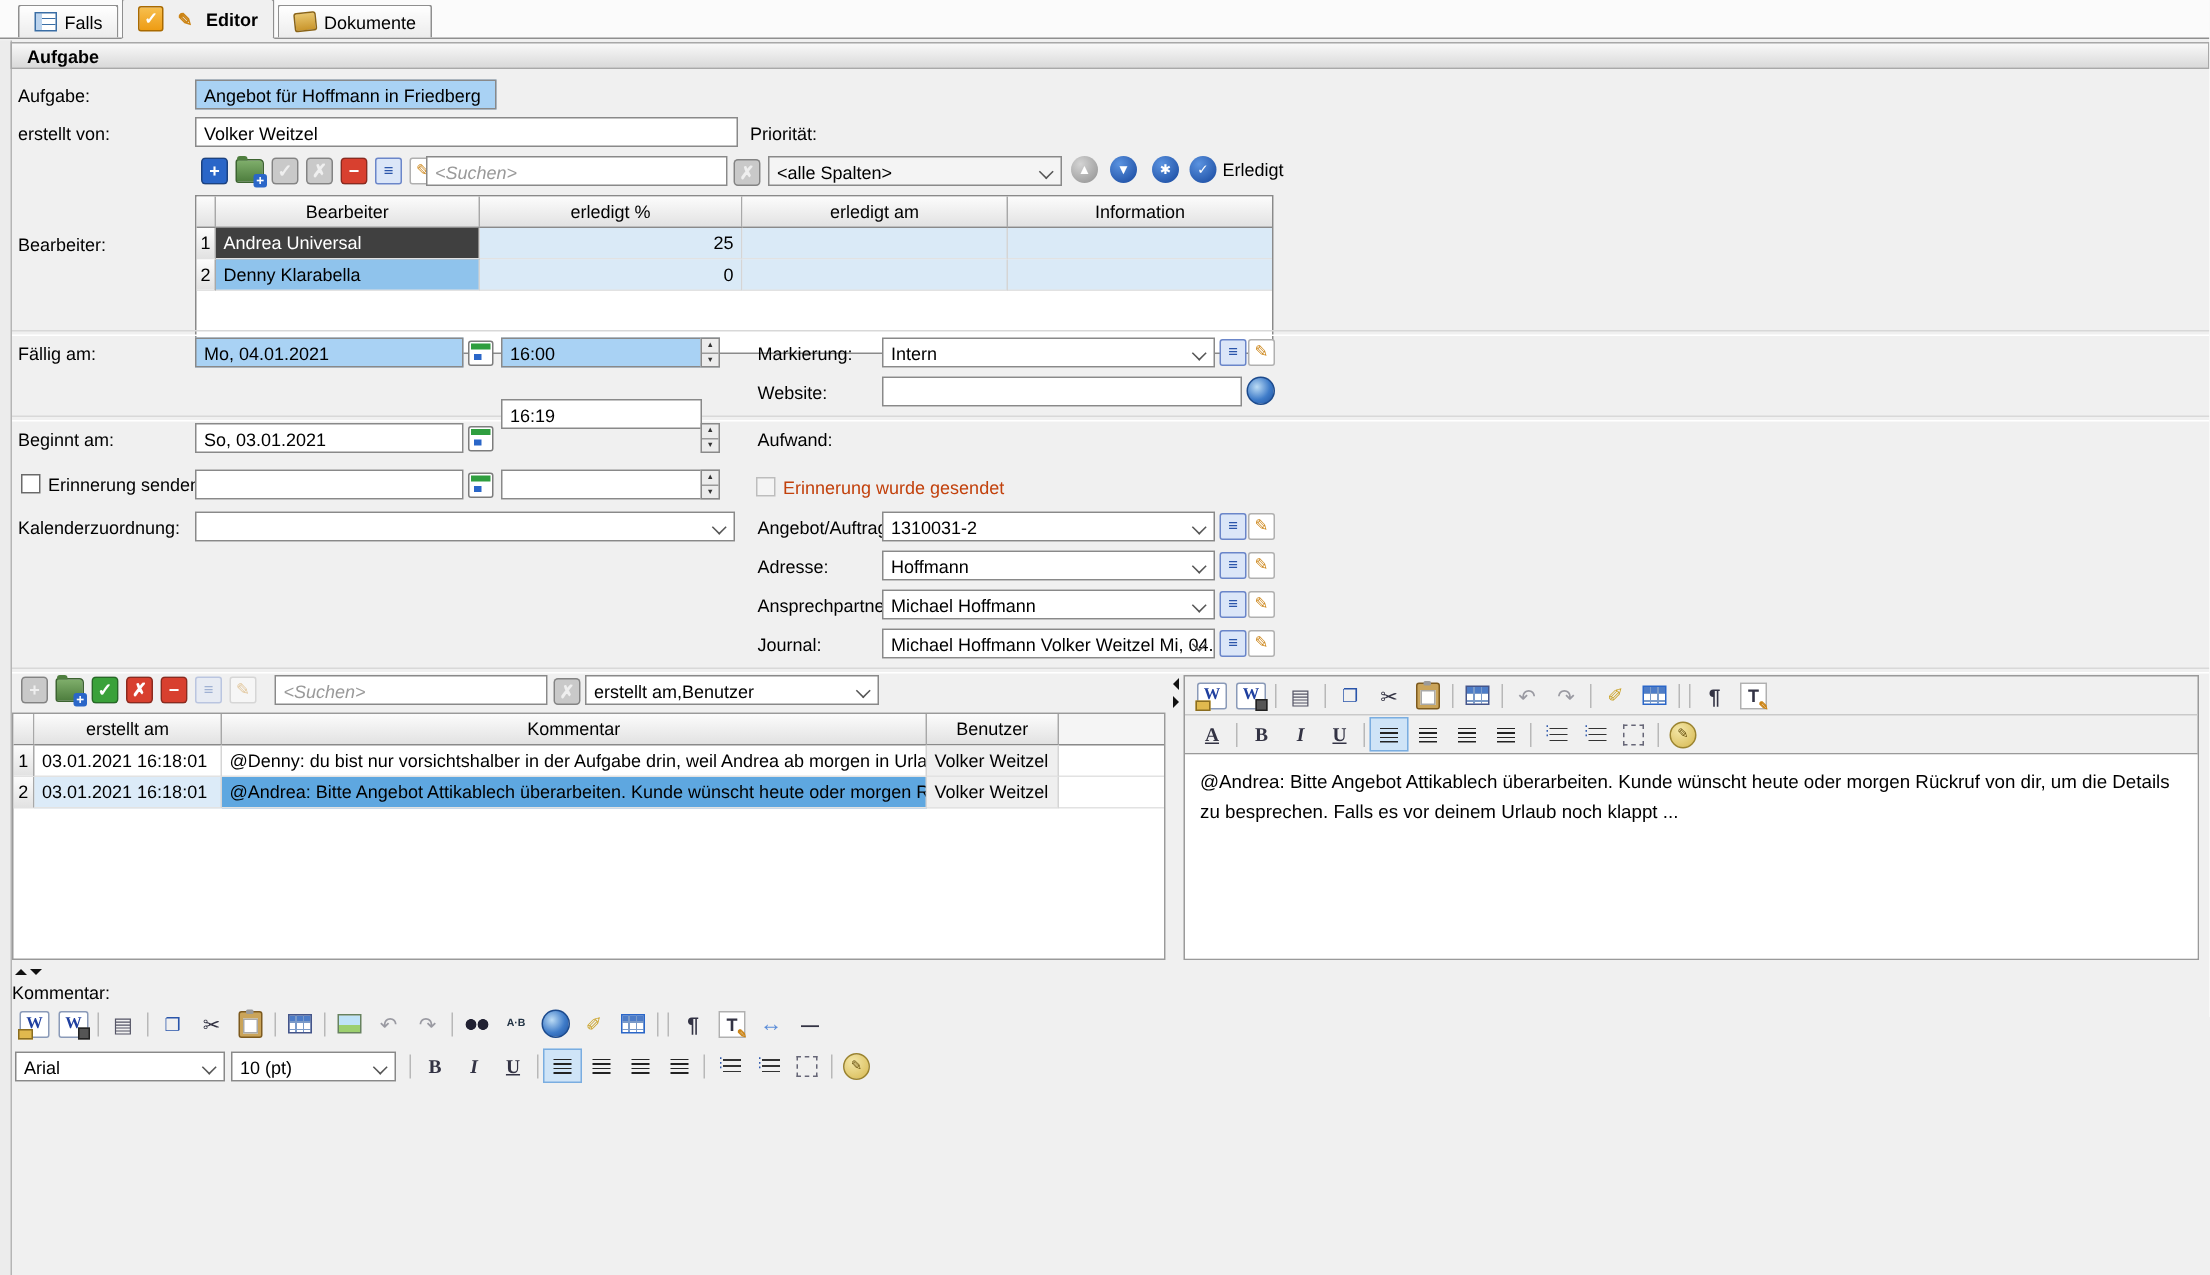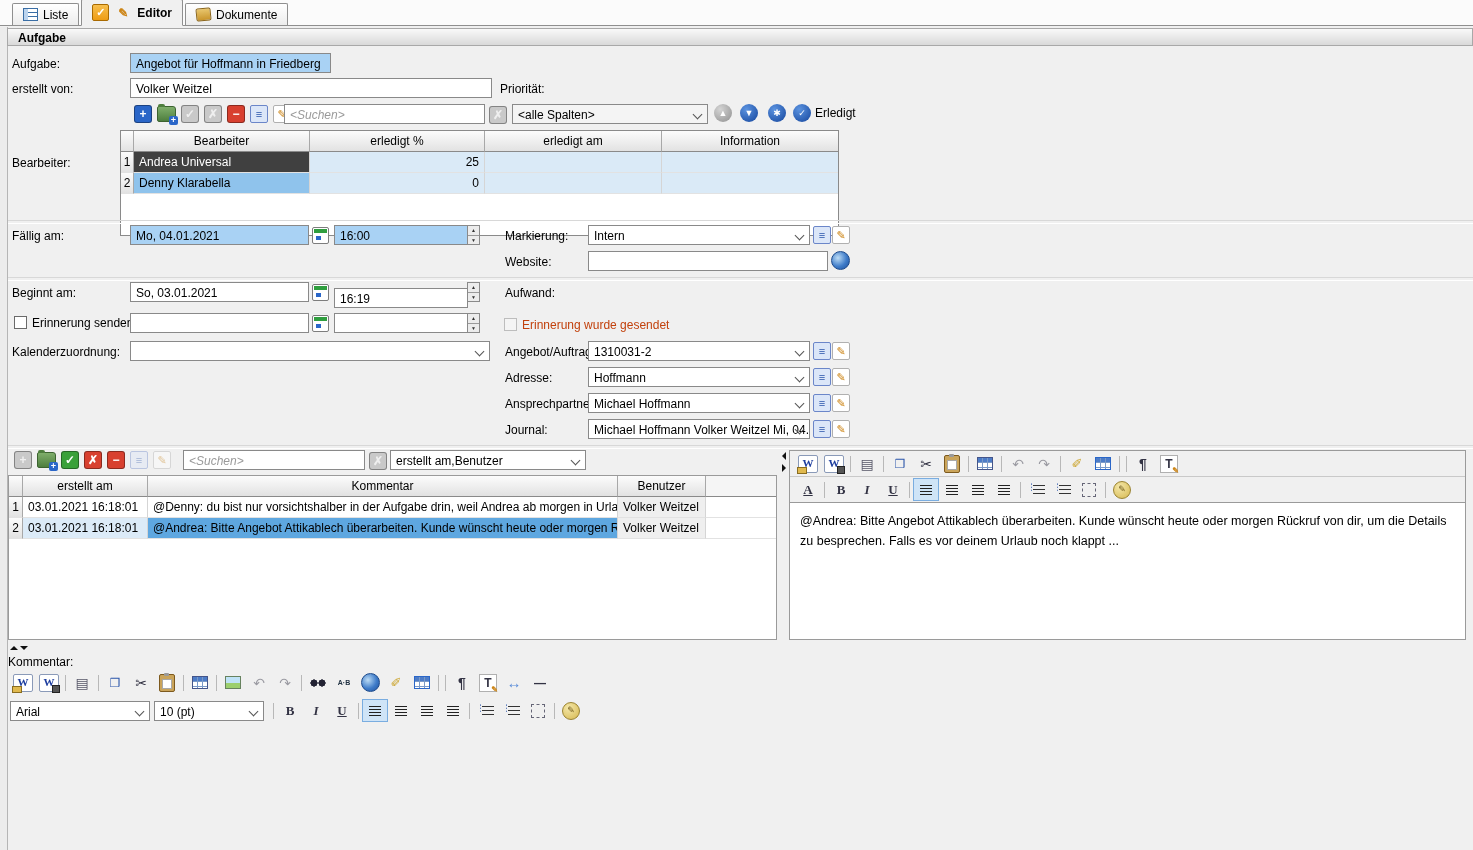--- a/index.html
+++ b/index.html
@@ -124,21 +124,21 @@
       border-radius:2px;transform:rotate(-6deg);}
 </style>
 </head>
 <body>
 
 <div class="app">
 
   <div class="tabbar">
     <div class="tab">
       <span class="tabicon-liste"></span>
-      <span>Liste</span>
+      <span>Falls</span>
     </div>
     <div class="tab active">
       <span class="tabicon-check">✓</span>
       <i class="ig g-pencil" style="color:#cc8415"></i>
       <span>Editor</span>
     </div>
     <div class="tab">
       <span class="tabicon-doku"></span>
       <span>Dokumente</span>
     </div>
@@ -171,21 +171,21 @@
   <div class="fld dd" style="left:512px;top:104px;width:196px;background:#f4f4f4">&lt;alle Spalten&gt;</div>
   <i class="ig cir cir-gray g-up" style="position:absolute;left:714px;top:104px"></i>
   <i class="ig cir cir-blue g-down" style="position:absolute;left:740px;top:104px"></i>
   <i class="ig cir cir-blue g-star" style="position:absolute;left:768px;top:104px"></i>
   <div style="position:absolute;left:793px;top:104px;display:flex;align-items:center;gap:4px">
     <i class="ig cir cir-blue g-check"></i>
     <span>Erledigt</span>
   </div>
 
   <span class="lbl" style="left:12px;top:156px">Bearbeiter:</span>
-  <div class="grid" style="left:120px;top:130px;width:719px;height:106px">
+  <div class="grid" style="left:130px;top:130px;width:719px;height:106px">
     <div class="grow ghd">
       <div class="gc gn" style="width:13px"></div>
       <div class="gc" style="width:176px">Bearbeiter</div>
       <div class="gc" style="width:175px">erledigt %</div>
       <div class="gc" style="width:177px">erledigt am</div>
       <div class="gc" style="width:176px;border-right:none">Information</div>
     </div>
     <div class="grow">
       <div class="gc gn" style="width:13px">1</div>
       <div class="gc" style="width:176px;background:#404040;color:#fff">Andrea Universal</div>
@@ -220,21 +220,21 @@
 
   <span class="lbl" style="left:505px;top:255px">Website:</span>
   <div class="fld" style="left:588px;top:251px;width:240px"></div>
   <span class="globe" style="position:absolute;left:831px;top:251px"></span>
 
   <div class="hsep" style="top:277px"></div>
 
   <span class="lbl" style="left:12px;top:286px">Beginnt am:</span>
   <div class="fld" style="left:130px;top:282px;width:179px">So, 03.01.2021</div>
   <span class="calb" style="position:absolute;left:312px;top:284px"></span>
-  <div class="fld" style="left:334px;top:288px;width:134px">16:19</div>
+  <div class="fld" style="left:334px;top:266px;width:134px">16:19</div>
   <span class="spin" style="left:467px;top:282px">
       <i>▲</i>
       <i>▼</i>
     </span>
 
   <span class="lbl" style="left:505px;top:286px">Aufwand:</span>
 
   <span class="cb" style="left:14px;top:316px"></span>
   <span class="lbl" style="left:32px;top:316px">Erinnerung senden</span>
   <div class="fld" style="left:130px;top:313px;width:179px"></div>

